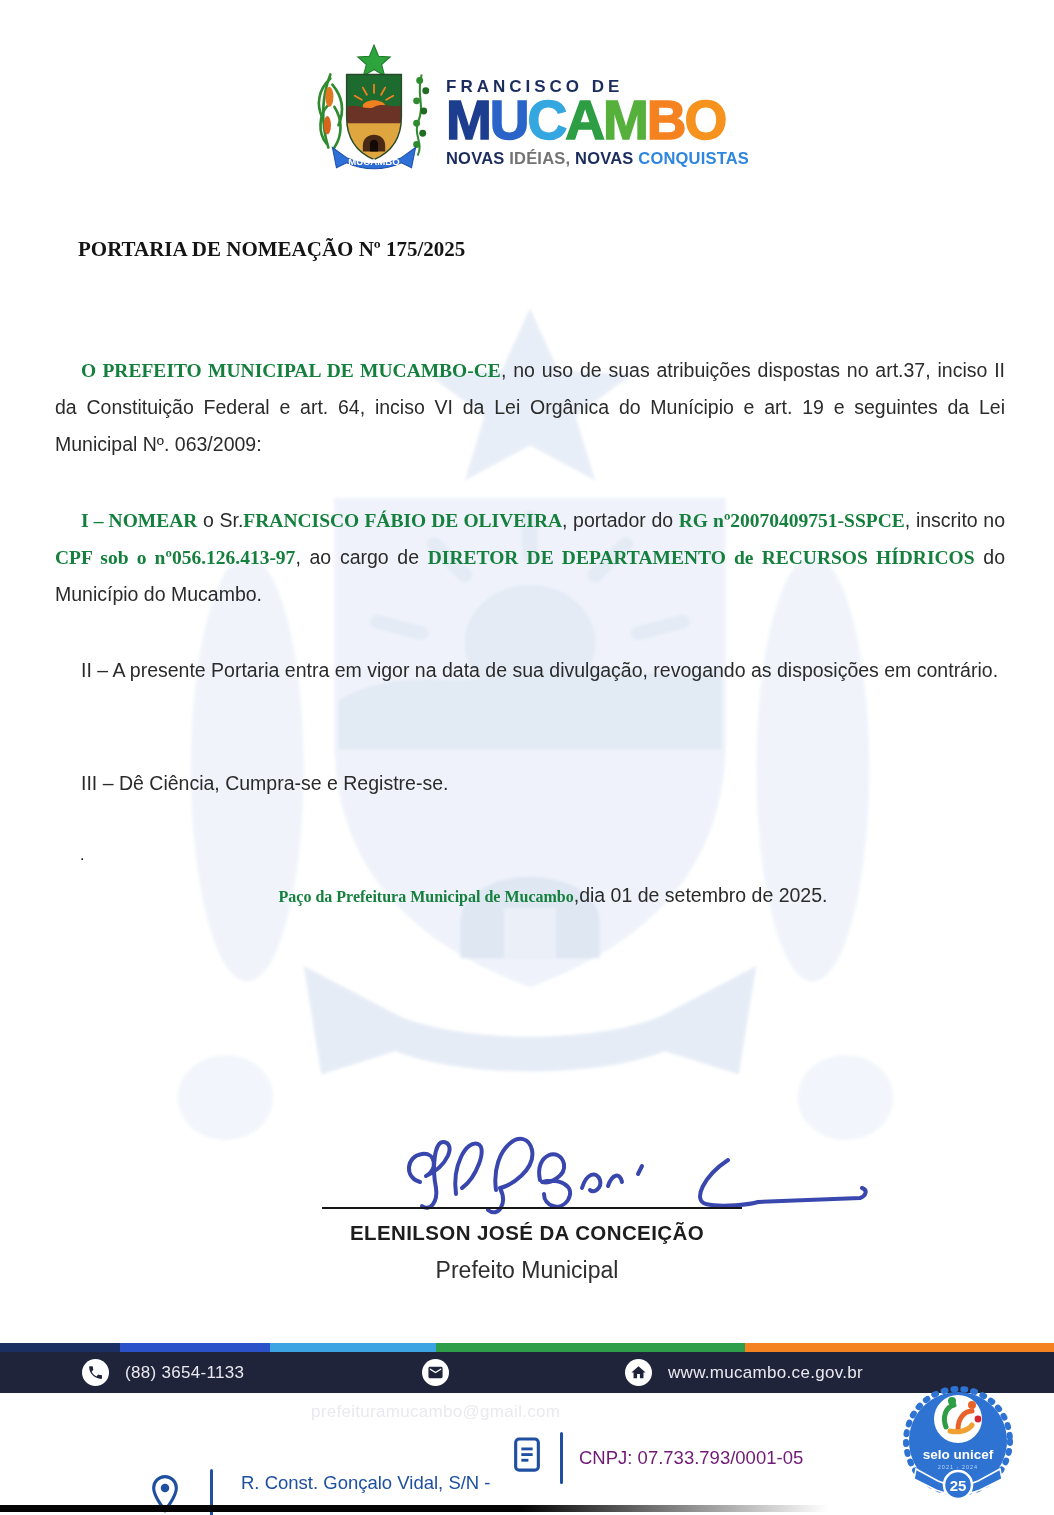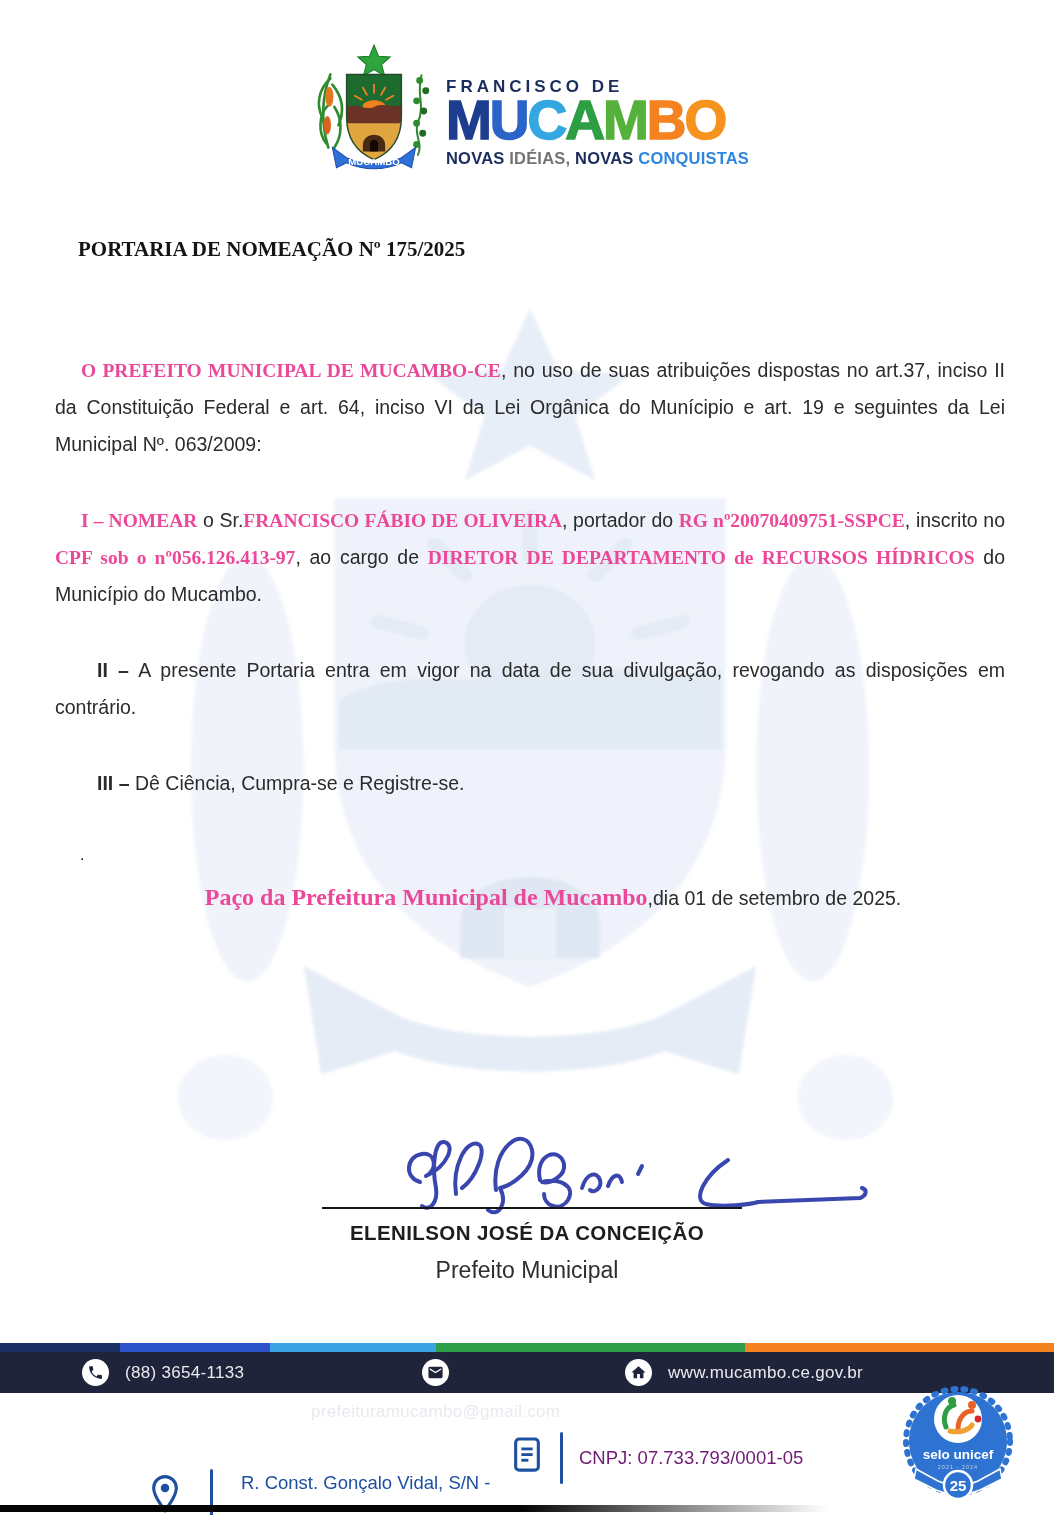--- a/index.html
+++ b/index.html
@@ -20,27 +20,27 @@
   .org-line{font-weight:bold;font-size:17px;letter-spacing:4px;color:#1b2d5e;line-height:1;}
   .wordmark{font-weight:800;font-size:55px;line-height:.92;letter-spacing:-2px;
     -webkit-text-stroke:1.5px currentColor;white-space:nowrap;}
   .wordmark span{-webkit-text-stroke:1.5px;}
   .tagline{font-weight:bold;font-size:16.5px;letter-spacing:.2px;margin-top:3px;white-space:nowrap;}
   
   .doc-title{position:absolute;left:78px;top:237px;
     font-family:"Liberation Serif",serif;font-weight:bold;font-size:21px;color:#141414;}
   .para{position:absolute;left:55px;width:950px;font-size:19.5px;line-height:37px;
     text-align:justify;text-indent:26px;color:#2b2b2b;}
-  .bs{font-family:"Liberation Serif",serif;font-weight:bold;color:#ec4899;}
-  .bb{font-weight:bold;margin-left:16px;}
+  .bs{font-family:"Liberation Serif",serif;font-weight:bold;color:#15803d;}
+  .bb{font-weight:normal;}
   #par-0{top:352px;} #par-1{top:502px;} #par-2{top:652px;} #par-3{top:765px;}
   .stray{position:absolute;left:80px;top:846px;font-size:16px;color:#111;}
   .dateline{position:absolute;left:55px;top:884px;width:960px;text-align:center;
     font-size:19.5px;color:#2b2b2b;padding-left:18px;}
-  .dateline .bs{font-size:24px;}
+  .dateline .bs{font-size:16px;}
   
   .sig-scrawl{position:absolute;left:392px;top:1116px;width:482px;height:106px;}
   .sig-line{position:absolute;left:322px;top:1207px;width:420px;border-top:2.5px solid #161616;}
   .sig-name{position:absolute;left:0;top:1221px;width:1054px;text-align:center;
     font-weight:bold;font-size:20.5px;letter-spacing:.4px;color:#1d1d1d;}
   .sig-role{position:absolute;left:0;top:1257px;width:1054px;text-align:center;
     font-size:23px;color:#2e2e2e;}
   
   .stripe{position:absolute;left:0;top:1343px;width:1054px;height:9px;display:flex;}
   .stripe div{height:100%;}

